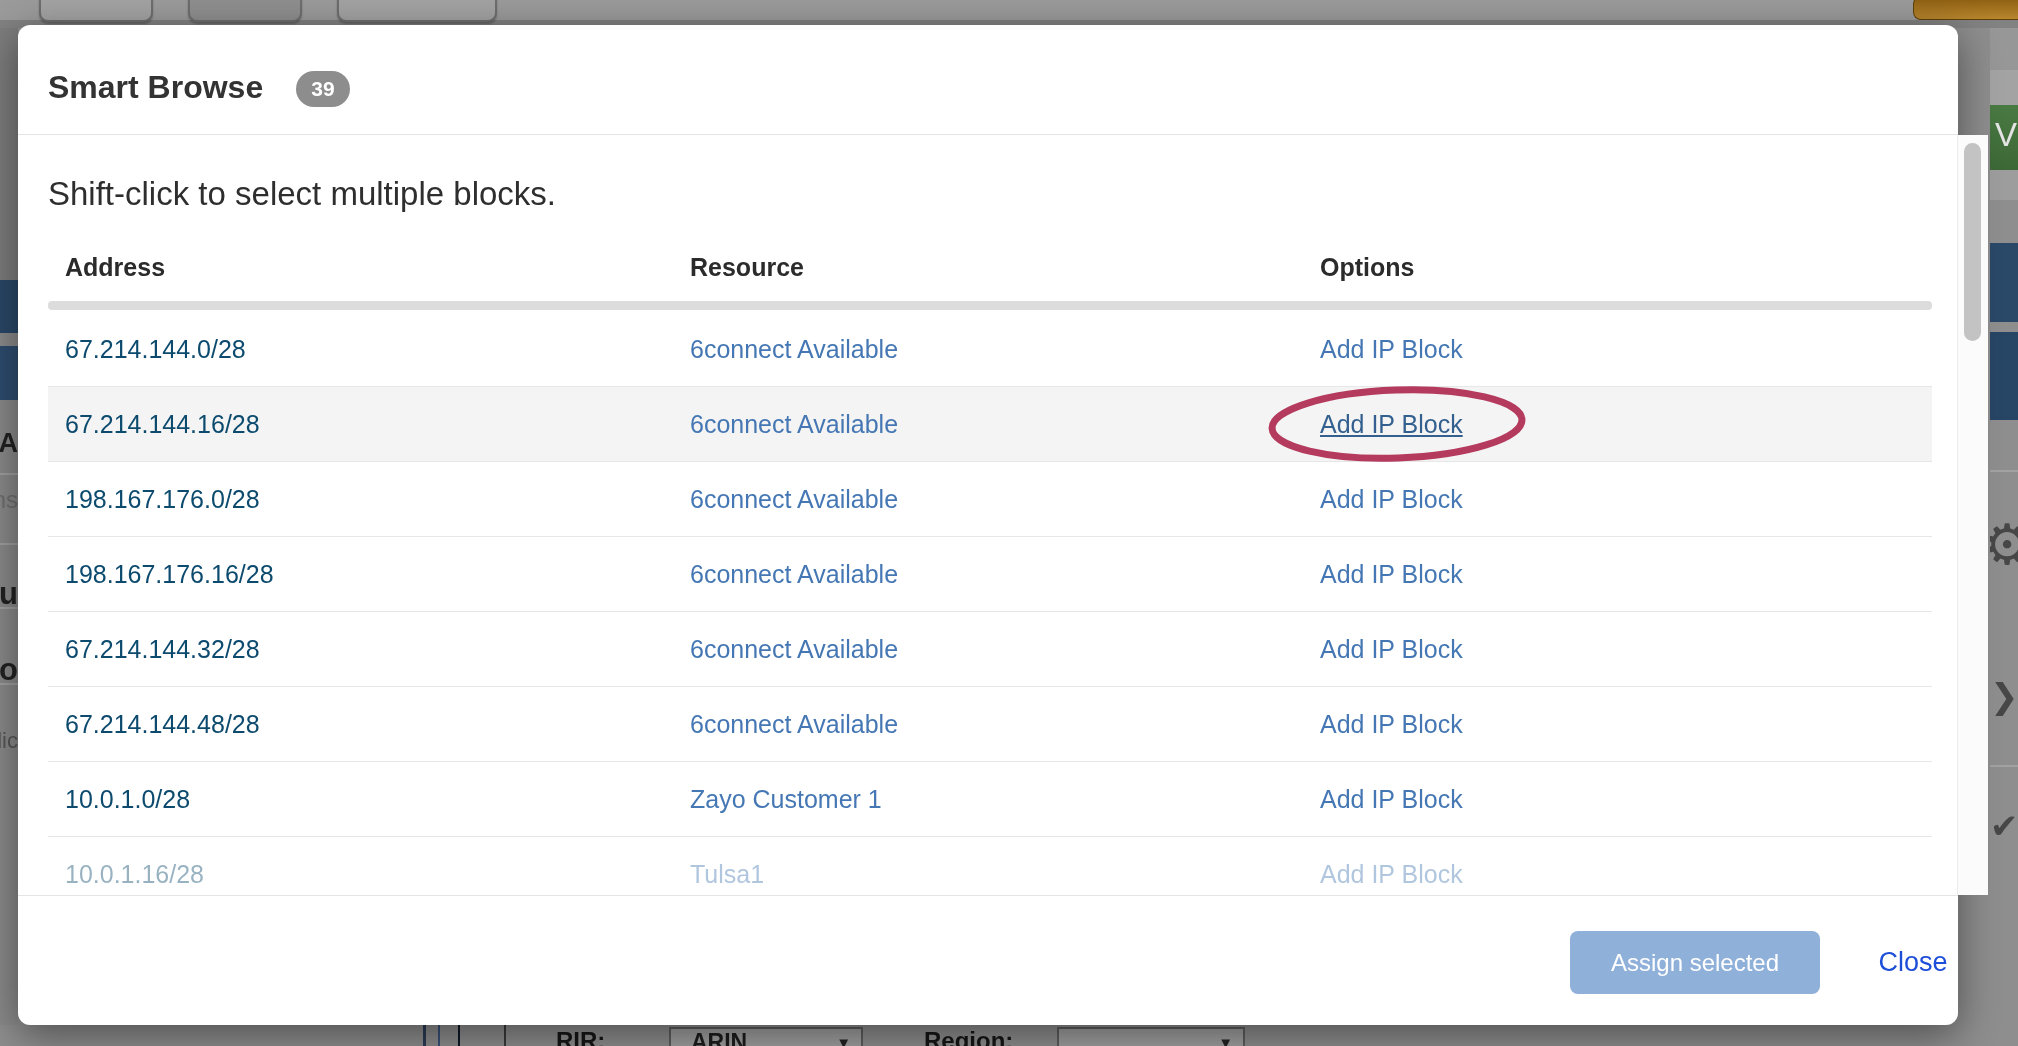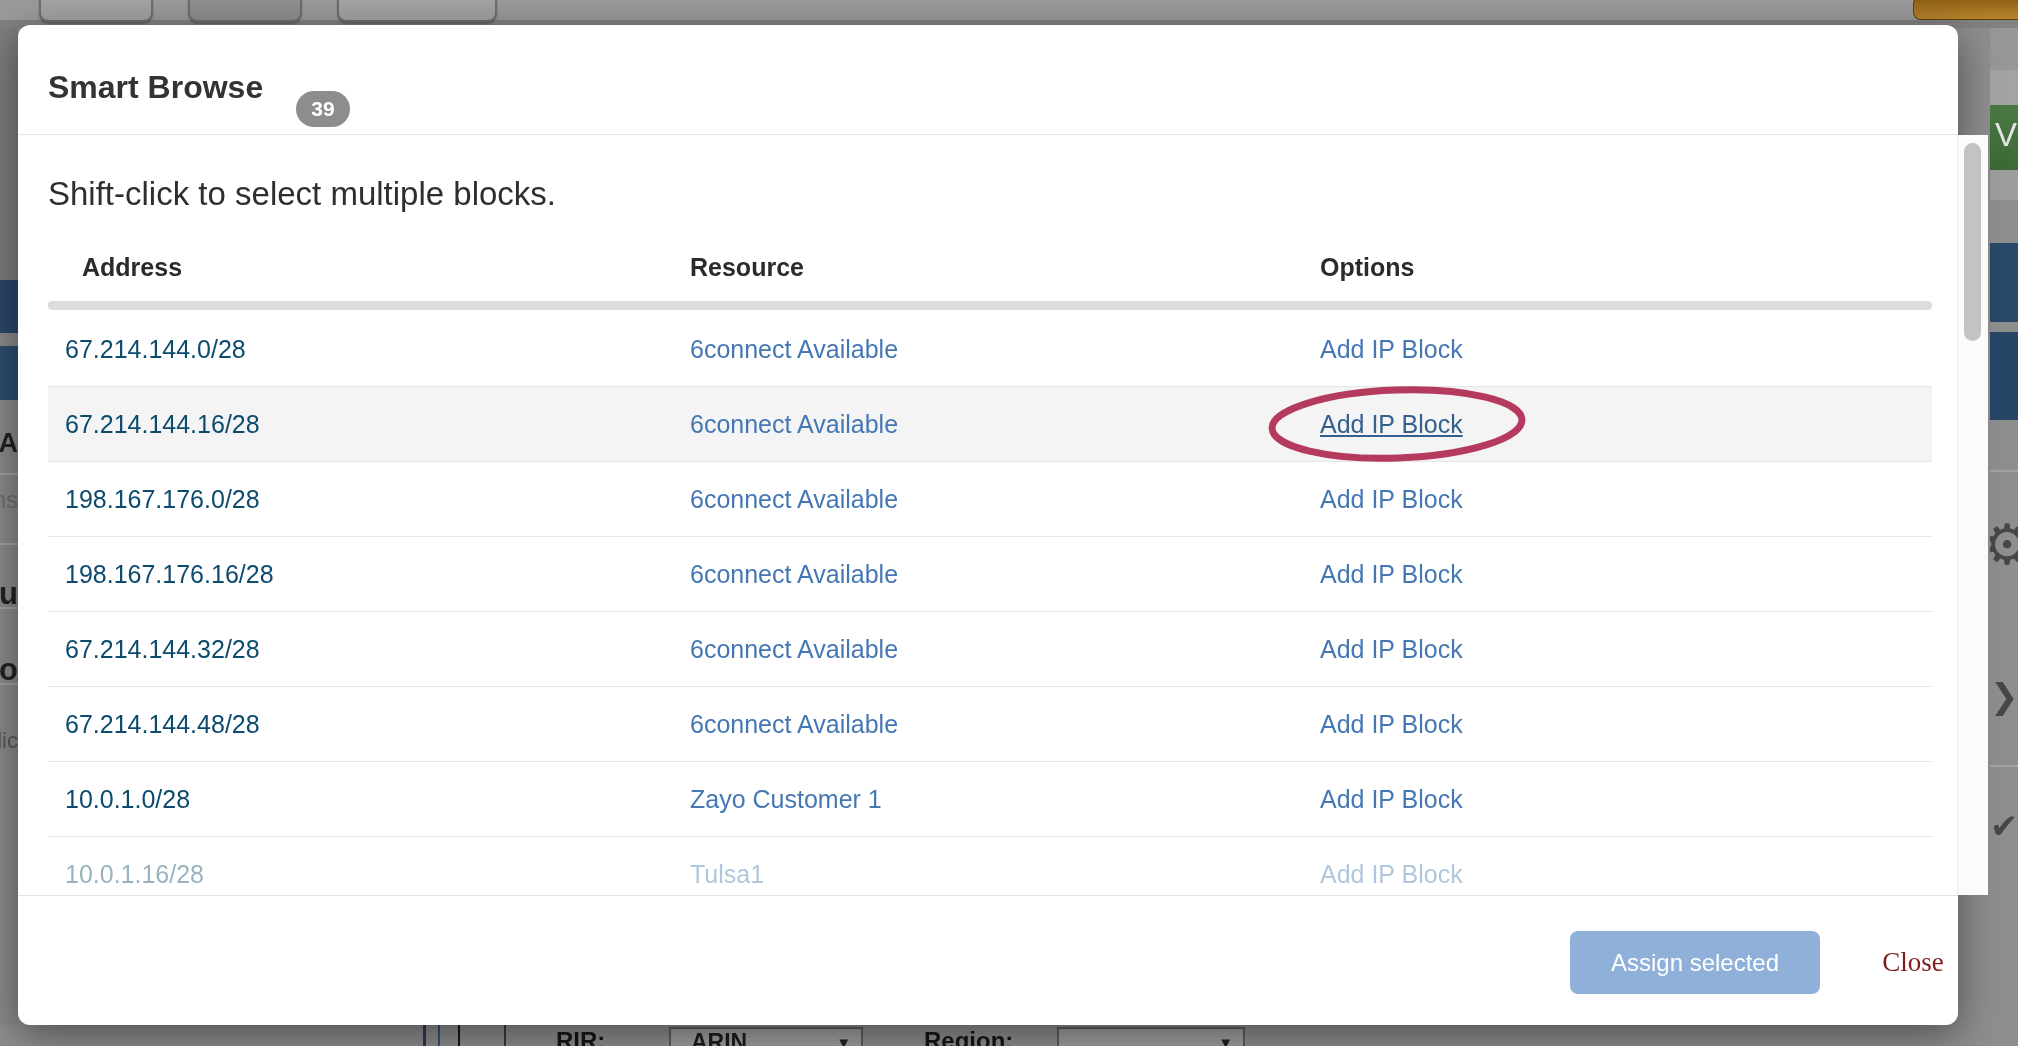--- a/index.html
+++ b/index.html
@@ -48,50 +48,50 @@
   .bs-label{top:2px;color:#161616;font-weight:bold;font-size:24px;}
   .bs-select{top:2px;height:30px;background:#a0a0a0;border:2px solid #5e5e5e;box-sizing:border-box;color:#1d1d1d;font-weight:bold;font-size:23px;line-height:26px;padding-left:20px;}
   .bs-arrow{position:absolute;right:10px;top:1px;font-size:15px;color:#222;}
 
   
   .modal{left:18px;top:25px;width:1940px;height:1000px;background:#ffffff;border-radius:12px;
     box-shadow:0 10px 40px rgba(0,0,0,.45);}
   .modal-header{position:absolute;left:0;top:0;width:100%;height:110px;border-bottom:1px solid #e5e5e5;box-sizing:border-box;}
   .modal-title{position:absolute;left:30px;top:44px;font-size:32px;font-weight:bold;color:#333;}
   .badge{position:absolute;left:278px;top:46px;min-width:30px;height:36px;padding:0 12px;border-radius:18px;
-    background:var(--badge-bg);color:#fff;font-size:21px;font-weight:bold;line-height:36px;text-align:center;margin-top:20px;}
+    background:var(--badge-bg);color:#fff;font-size:21px;font-weight:bold;line-height:36px;text-align:center;}
 
   .modal-body{position:absolute;left:0;top:110px;width:1970px;height:760px;overflow:hidden;}
   .hint{position:absolute;left:30px;top:40px;font-size:33px;color:#2e2e2e;}
 
   .table{position:absolute;left:30px;top:0;width:1884px;}
   .thead{position:absolute;top:118px;left:0;width:100%;height:40px;}
   .th{position:absolute;top:0;font-size:25px;font-weight:bold;color:#2b2b2b;}
-  .th.c0{left:34px;} .th.c1{left:642px;} .th.c2{left:1272px;}
+  .th.c0{left:17px;} .th.c1{left:642px;} .th.c2{left:1272px;}
   .thead-bar{position:absolute;top:166px;left:0;width:100%;height:9px;background:#dcdcdc;border-radius:4px;}
   .rows{position:absolute;top:177px;left:0;width:100%;}
   .trow{position:relative;width:100%;height:74px;border-bottom:1px solid #e7e7e7;background:#fff;}
   .trow.hl{background:#f4f4f4;}
   .trow.faded .cell{opacity:.42;}
   .cell{position:absolute;top:0;height:74px;line-height:74px;font-size:25px;white-space:nowrap;}
   .c-addr{left:17px;color:#0c4a6e;}
   .c-res{left:642px;color:var(--link);text-decoration:none;cursor:pointer;}
   .c-opt{left:1272px;color:var(--link);text-decoration:none;cursor:pointer;text-align:center;}
   .trow.hl .c-opt{color:#33608f;text-decoration:underline;}
 
   .annotation{position:absolute;left:1247px;top:247px;width:264px;height:84px;pointer-events:none;}
 
   .scroll-track{position:absolute;right:0;top:0;width:30px;height:760px;background:#fbfbfb;border-left:1px solid #ececec;}
   .scroll-thumb{position:absolute;left:6px;top:8px;width:17px;height:198px;border-radius:9px;background:#c3c3c3;}
 
   .modal-footer{position:absolute;left:0;top:870px;width:100%;height:130px;border-top:1px solid #e5e5e5;box-sizing:border-box;}
   .assign-btn{position:absolute;left:1552px;top:35px;width:250px;height:63px;border:none;border-radius:8px;
     background:var(--assign-bg);color:#fff;font-size:24px;font-family:inherit;cursor:pointer;}
   .close-btn{position:absolute;left:1845px;top:35px;width:100px;height:63px;border:none;background:transparent;
-    color:#7f1d1d;font-size:27px;font-family:Liberation Serif, serif;cursor:pointer;text-align:center;}
+    color:#1d4ed8;font-size:27px;font-family:Liberation Sans, sans-serif;cursor:pointer;text-align:center;}
 </style>
 </head>
 <body>
 
 <div class="abs backdrop">
   <div class="abs top-strip"></div>
   <div class="abs top-strip-shade"></div>
   <div class="abs bg-btn b1"></div>
   <div class="abs bg-btn b2"></div>
   <div class="abs bg-btn b3"></div>

